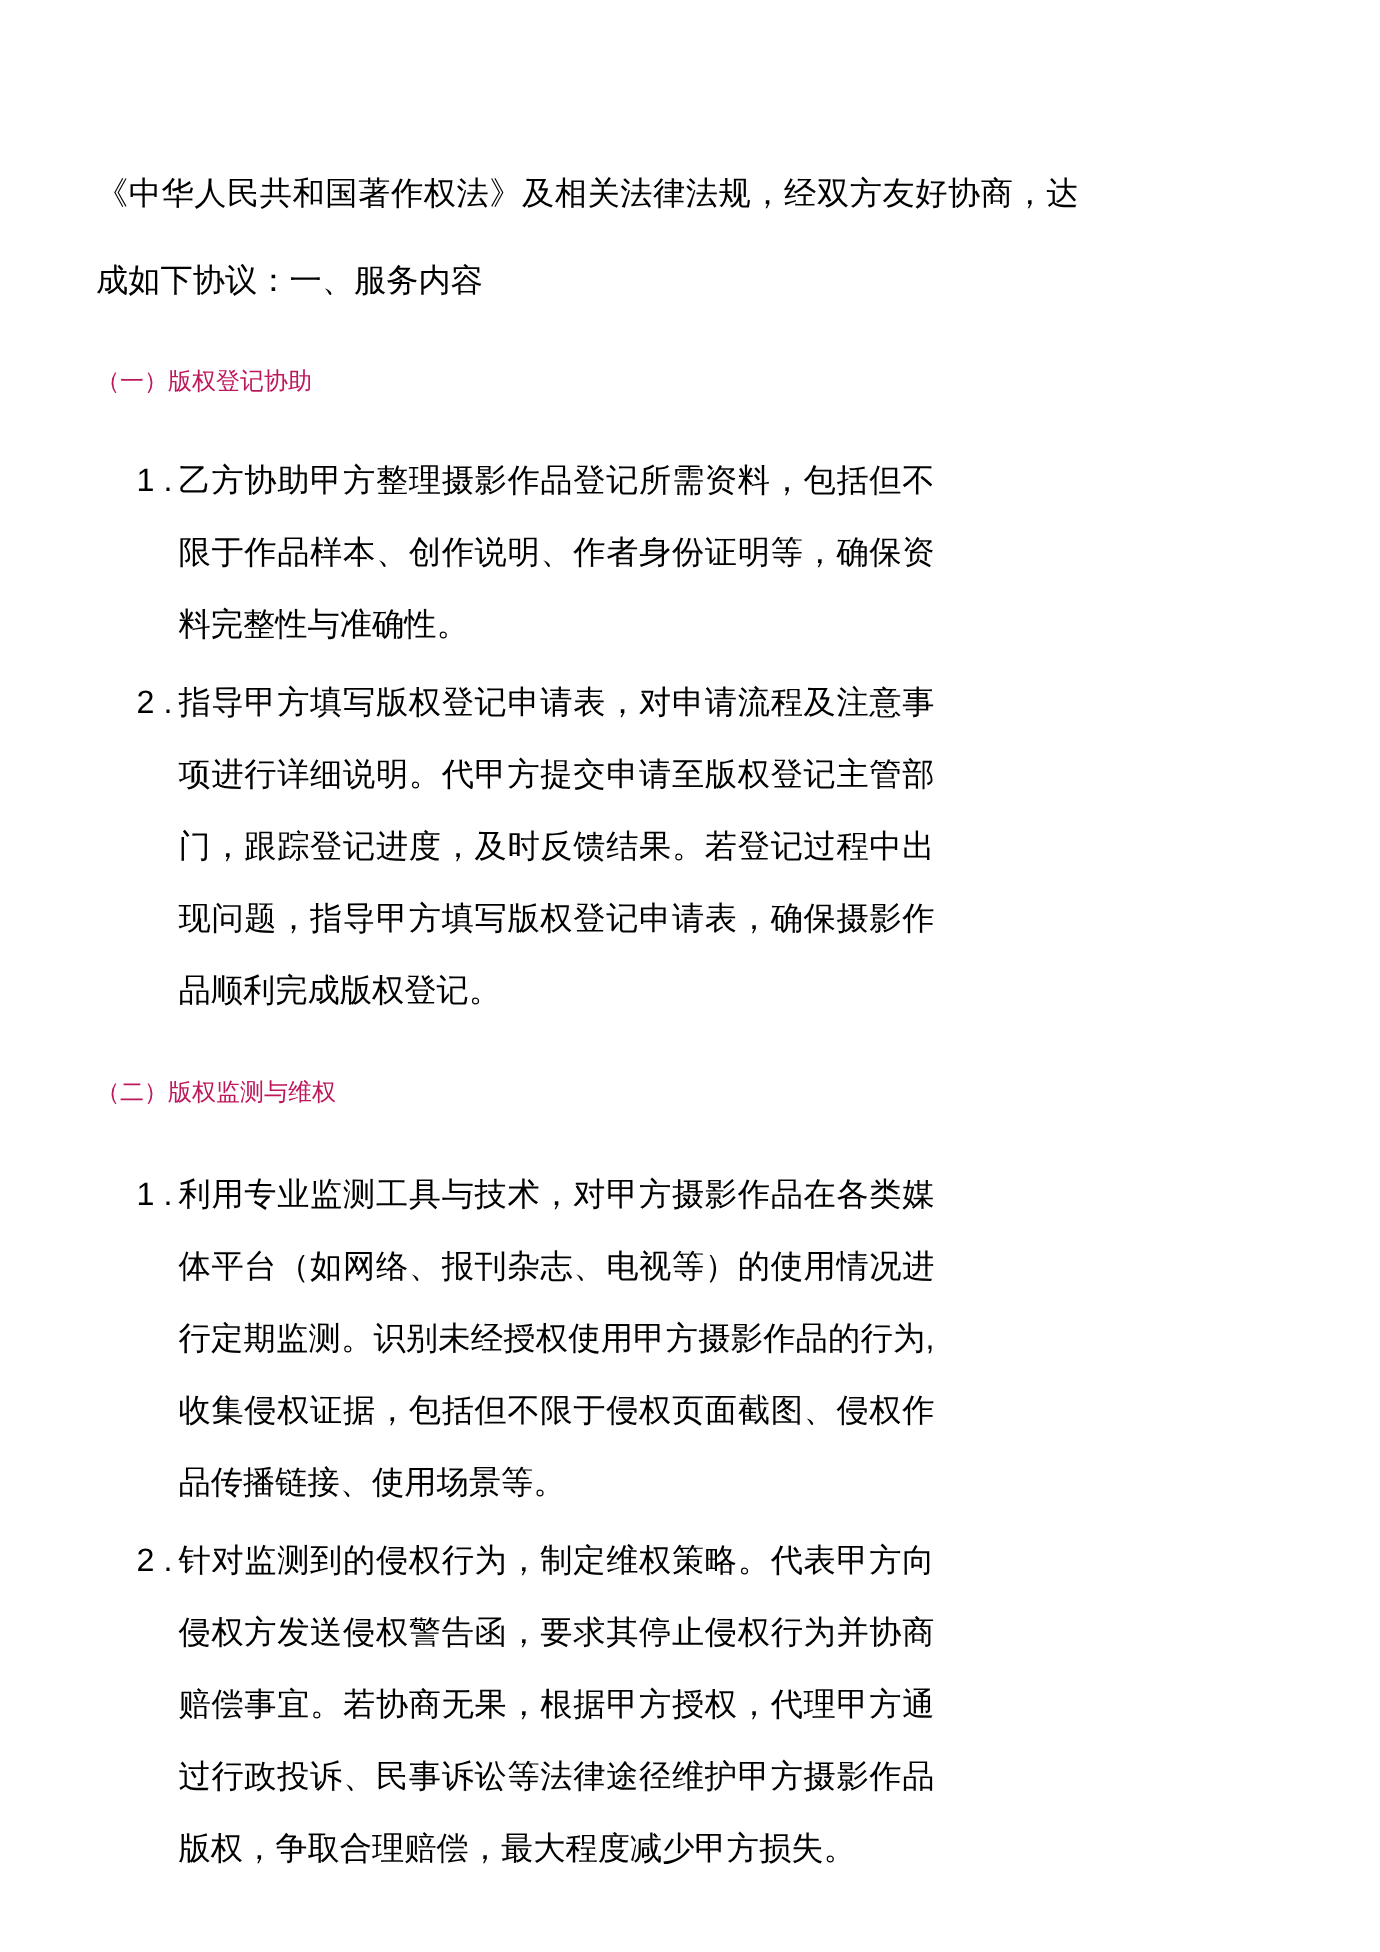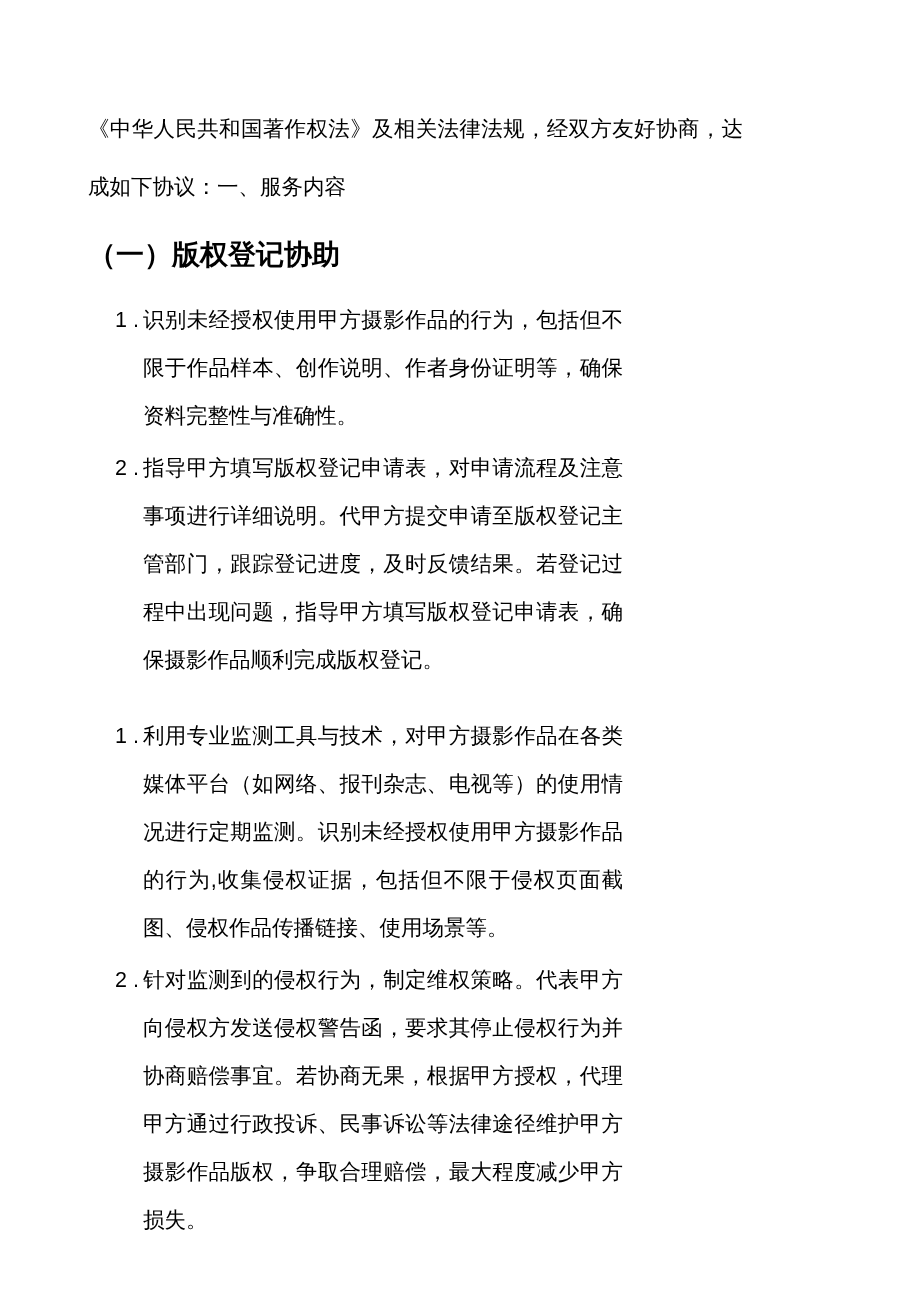--- a/index.html
+++ b/index.html
@@ -13,36 +13,36 @@
     overflow: hidden;
     font-family: "Liberation Sans", "DejaVu Sans", sans-serif;
     color: #000000;
   }
   .page {
     position: relative;
     width: 748px;
     height: 1301px;
     background: #ffffff;
     box-sizing: border-box;
-    padding: 100px 125px 0 88px;
+    padding: 100px 125px 0 64px;
   }
   .opening {
     width: 655px;
     font-size: 21.5px;
     line-height: 58px;
     margin: 0;
     text-align: justify;
     color: #000000;
   }
   .section-heading {
-    font-size: 28px;
-    font-weight: bold;
+    font-size: 16px;
+    font-weight: normal;
     line-height: 30px;
     margin: 24px 0 0 0;
-    color: #000000;
+    color: #be185d;
   }
   .section-heading.second {
     margin-top: 30px;
   }
   ul.clause-list {
     list-style: none;
     margin: 26px 0 0 0;
     padding: 0;
   }
   ul.clause-list.second {
@@ -74,28 +74,29 @@
 
 <div class="page">
 
   <p class="opening">《中华人民共和国著作权法》及相关法律法规，经双方友好协商，达成如下协议：一、服务内容</p>
 
   <h2 class="section-heading">（一）版权登记协助</h2>
 
   <ul class="clause-list">
     <li class="li">
       <div class="num">1 .</div>
-      <div class="txt">识别未经授权使用甲方摄影作品的行为，包括但不限于作品样本、创作说明、作者身份证明等，确保资料完整性与准确性。</div>
+      <div class="txt">乙方协助甲方整理摄影作品登记所需资料，包括但不限于作品样本、创作说明、作者身份证明等，确保资料完整性与准确性。</div>
     </li>
     <li class="li">
       <div class="num">2 .</div>
       <div class="txt">指导甲方填写版权登记申请表，对申请流程及注意事项进行详细说明。代甲方提交申请至版权登记主管部门，跟踪登记进度，及时反馈结果。若登记过程中出现问题，指导甲方填写版权登记申请表，确保摄影作品顺利完成版权登记。</div>
     </li>
   </ul>
 
+  <h2 class="section-heading second">（二）版权监测与维权</h2>
 
   <ul class="clause-list second">
     <li class="li">
       <div class="num">1 .</div>
       <div class="txt">利用专业监测工具与技术，对甲方摄影作品在各类媒体平台（如网络、报刊杂志、电视等）的使用情况进行定期监测。识别未经授权使用甲方摄影作品的行为,收集侵权证据，包括但不限于侵权页面截图、侵权作品传播链接、使用场景等。</div>
     </li>
     <li class="li">
       <div class="num">2 .</div>
       <div class="txt">针对监测到的侵权行为，制定维权策略。代表甲方向侵权方发送侵权警告函，要求其停止侵权行为并协商赔偿事宜。若协商无果，根据甲方授权，代理甲方通过行政投诉、民事诉讼等法律途径维护甲方摄影作品版权，争取合理赔偿，最大程度减少甲方损失。</div>
     </li>

